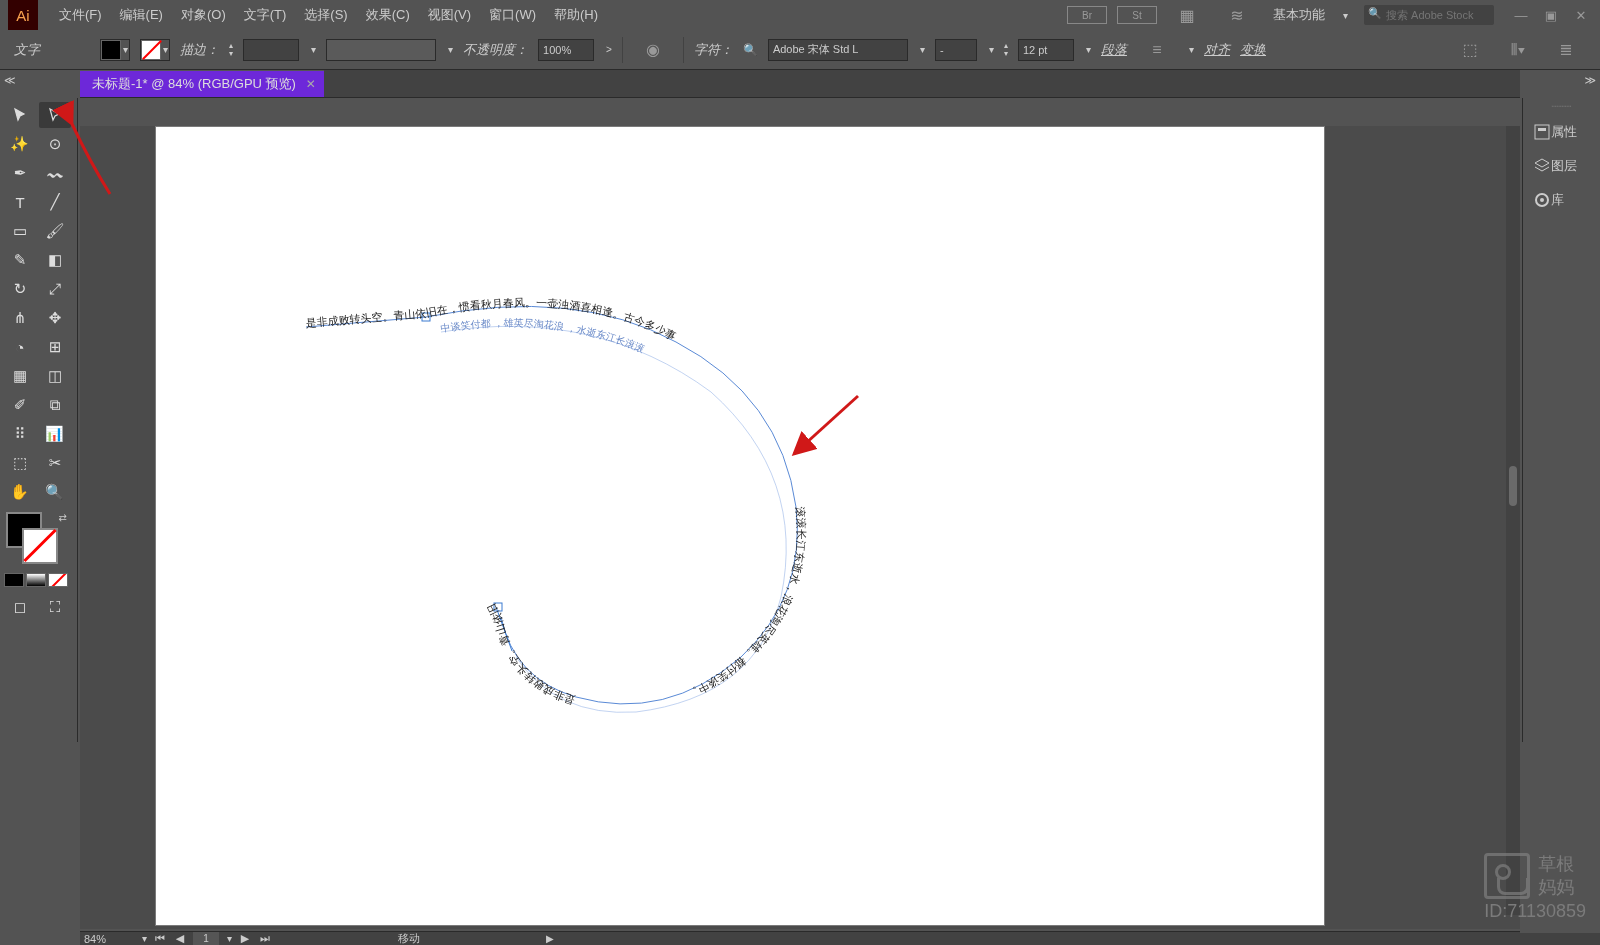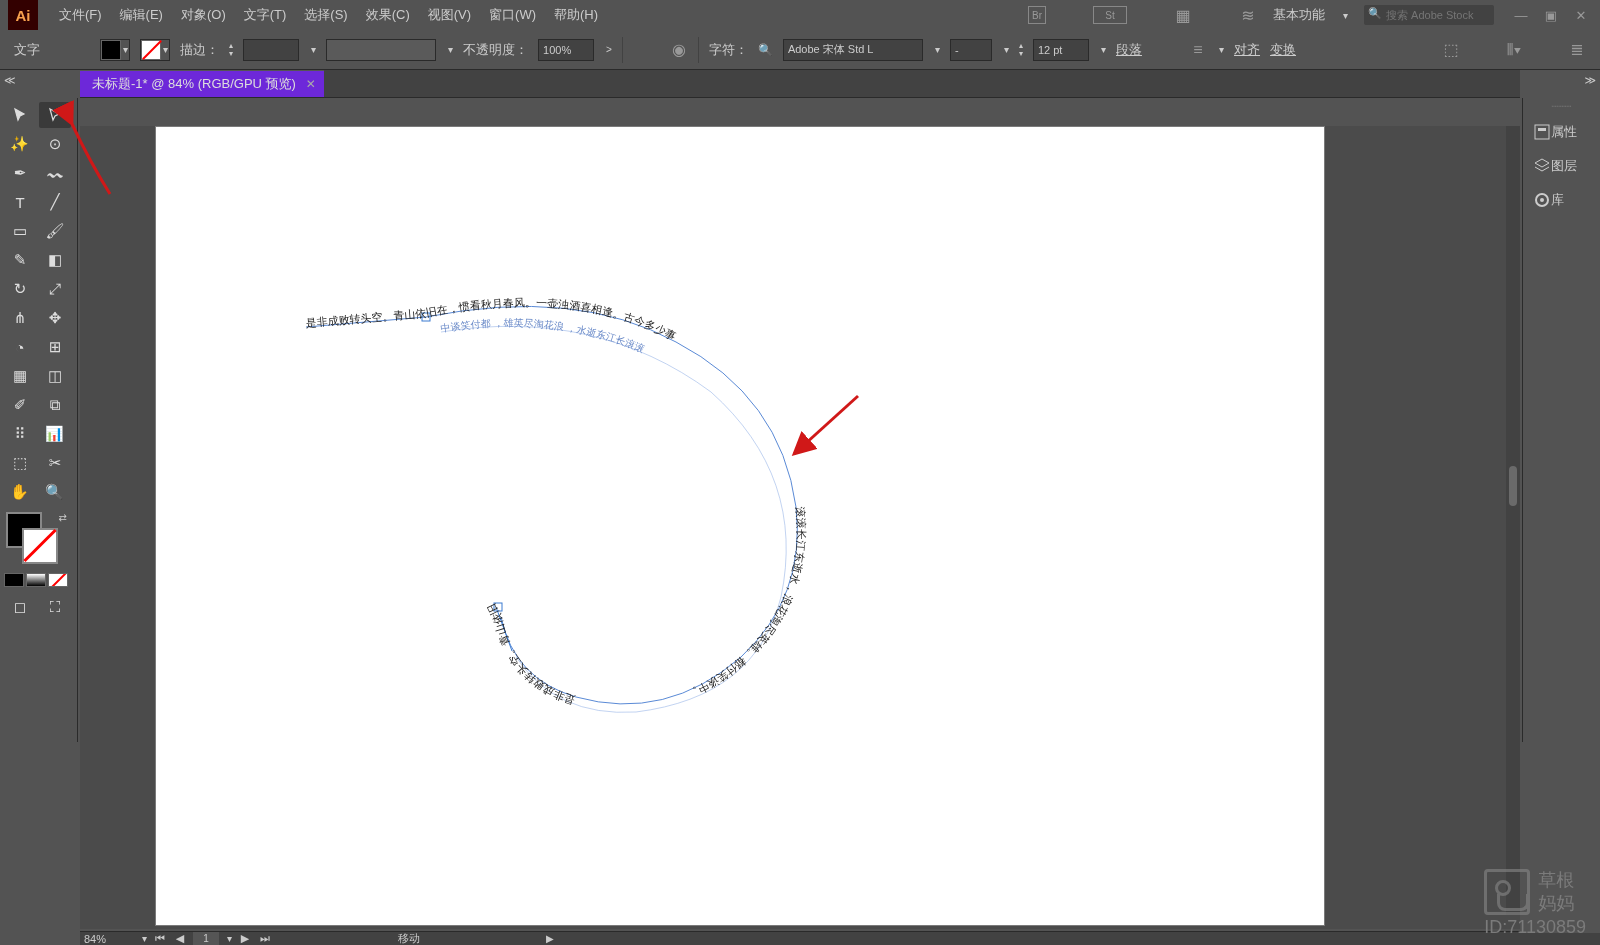--- a/index.html
+++ b/index.html
@@ -1,33 +1,33 @@
 <!DOCTYPE html>
 <html><head>
 <meta charset="utf-8">
 <style>
 * { margin: 0; padding: 0; box-sizing: border-box; font-family: "Microsoft YaHei", sans-serif; }
 body { background: #535353; width: 1600px; height: 945px; overflow: hidden; position: relative; user-select: none; }
 
 
 .menubar { height: 30px; background: #535353; display: flex; align-items: center; padding-left: 8px; }
-.logo { width: 30px; height: 30px; background: #330000; display: flex; align-items: center; justify-content: center; color: #f8a14e; font-weight: bold; font-size: 15px; margin-right: 12px; }
+.logo { width: 30px; height: 30px; background: #330000; display: flex; align-items: center; justify-content: center; color: #f8a14e; font-weight: normal; font-size: 15px; margin-right: 12px; }
 .menu-item { color: #ccc; font-size: 13px; padding: 0 9px; cursor: pointer; }
 .menubar-right { margin-left: auto; display: flex; align-items: center; gap: 10px; padding-right: 10px; }
-.mb-icon { width: 18px; height: 18px; display: flex; align-items: center; justify-content: center; color: #999; margin-left: 37px; }
+.mb-icon { width: 40px; height: 18px; display: flex; align-items: center; justify-content: center; color: #999; }
 .workspace-dd { color: #ccc; font-size: 13px; display: flex; align-items: center; gap: 16px; padding: 2px 6px; }
 .search-box { background: #424242; border: none; width: 130px; height: 20px; color: #888; font-size: 11px; padding: 0 4px 0 22px; border-radius: 2px; }
 .search-wrap { position: relative; }
 .search-wrap::before { content: "🔍"; position: absolute; left: 4px; top: 2px; font-size: 11px; color: #888; }
 .win-ctrl { display: flex; gap: 12px; margin-left: 8px; }
 .win-ctrl span { color: #999; font-size: 13px; width: 18px; text-align: center; cursor: pointer; }
 
 
 .options-bar { height: 40px; background: #535353; border-bottom: 1px solid #2a2a2a; display: flex; align-items: center; padding: 0 14px; gap: 10px; }
-.opt-label { color: #ccc; font-size: 13px; }
+.opt-label { color: #ccc; font-size: 13px; font-style: italic; }
 .color-swatch { width: 30px; height: 22px; border: 1px solid #2a2a2a; display: flex; align-items: center; }
 .swatch-fill { width: 20px; height: 20px; background: #000; border: 1px solid #666; }
 .swatch-none { width: 20px; height: 20px; background: #fff; position: relative; border: 1px solid #666; }
 .swatch-none::after { content: ""; position: absolute; width: 26px; height: 2px; background: red; top: 8px; left: -3px; transform: rotate(-45deg); }
 .chev { color: #ccc; font-size: 10px; margin-left: 2px; }
 .opt-separator { width: 1px; height: 26px; background: #424242; }
 .opt-input { background: #424242; border: 1px solid #2a2a2a; width: 56px; height: 22px; color: #ccc; font-size: 11px; padding: 0 4px; }
 .opt-wide { width: 110px; }
 .opt-font { width: 140px; }
 .stepper { display: flex; flex-direction: column; font-size: 8px; color: #ccc; line-height: 8px; }
@@ -77,21 +77,21 @@
 .zoom-in { background: #424242; border: none; color: #ccc; width: 50px; font-size: 11px; }
 .nav-arrow { width: 14px; text-align: center; }
 .nav-page { background: #555; border: none; width: 26px; height: 13px; color: #ccc; font-size: 10px; text-align: center; }
 
 
 .arrow-red { position: absolute; pointer-events: none; }
 .arrow-red svg { overflow: visible; }
 
 
 .canvas-svg { position: absolute; top: 0; left: 0; }
-.watermark { position: absolute; bottom: 6px; right: 14px; color: #7b7b7b; font-size: 18px; text-align: left; line-height: 1.3; pointer-events: none; }
+.watermark { position: absolute; bottom: 22px; right: 14px; color: #7b7b7b; font-size: 18px; text-align: left; line-height: 1.3; pointer-events: none; }
 .watermark .logo-wm { float:left; width:46px; height:46px; border:3px solid #888; border-radius:4px; margin-right:8px; position:relative; opacity:.6;}
 .watermark .logo-wm::before{content:"";position:absolute;left:8px;top:8px;width:10px;height:10px;border:3px solid #888;border-radius:50%;}
 .watermark .logo-wm::after{content:"";position:absolute;left:10px;top:22px;width:26px;height:14px;border:3px solid #888;border-radius:0 0 8px 8px;border-top:none;}
 </style>
 </head>
 <body>
 
 <div class="menubar">
   <div class="logo">Ai</div>
   <div class="menu-item">文件(F)</div>

